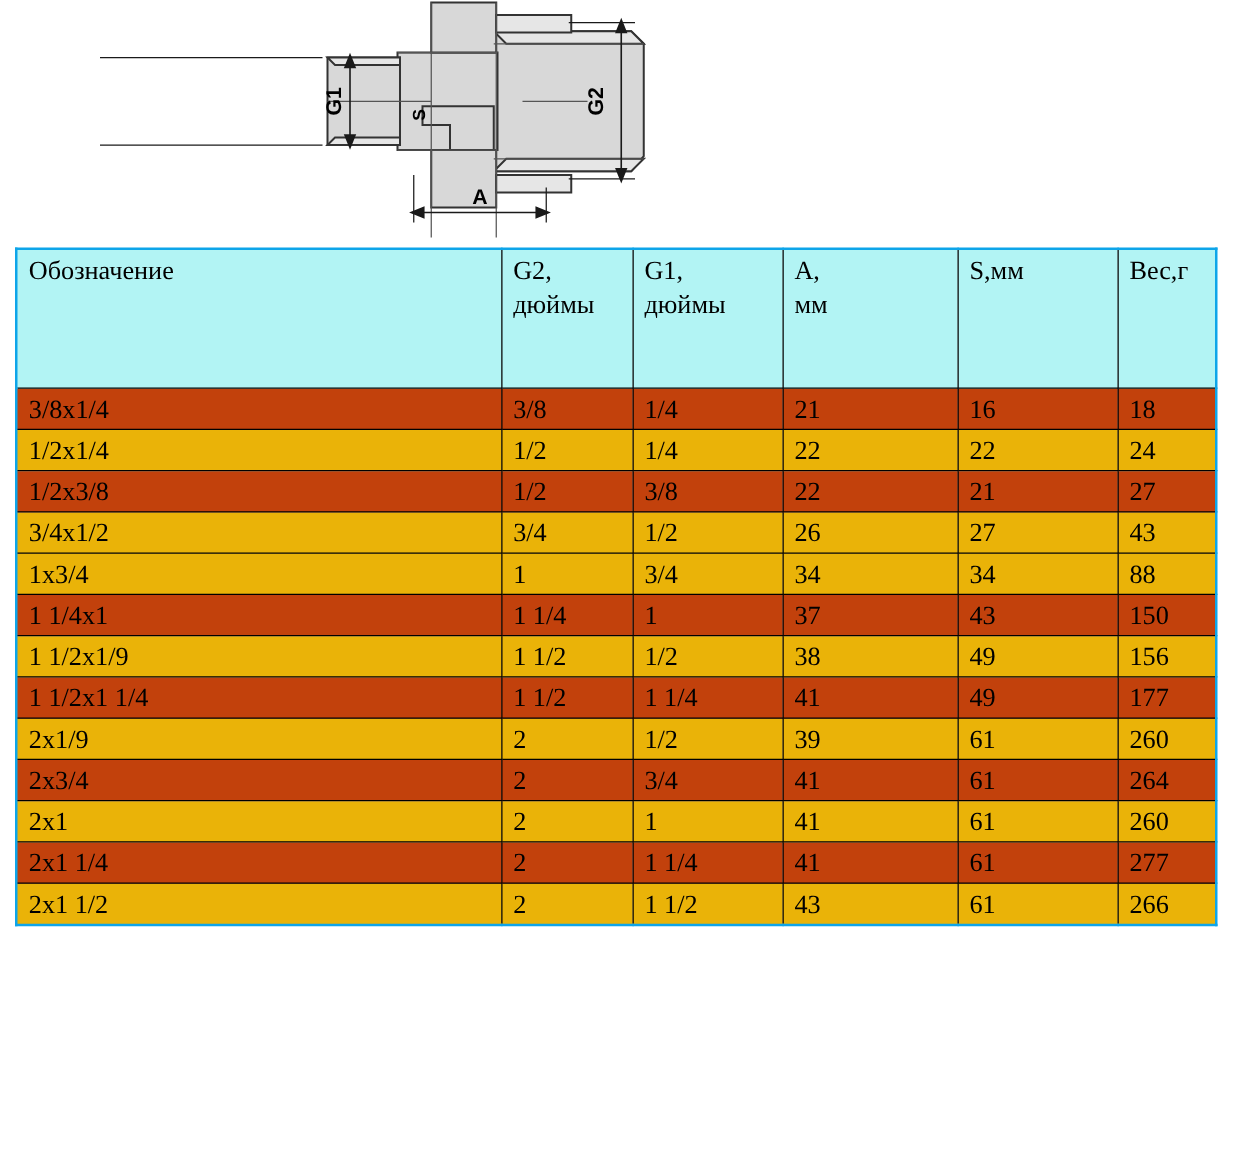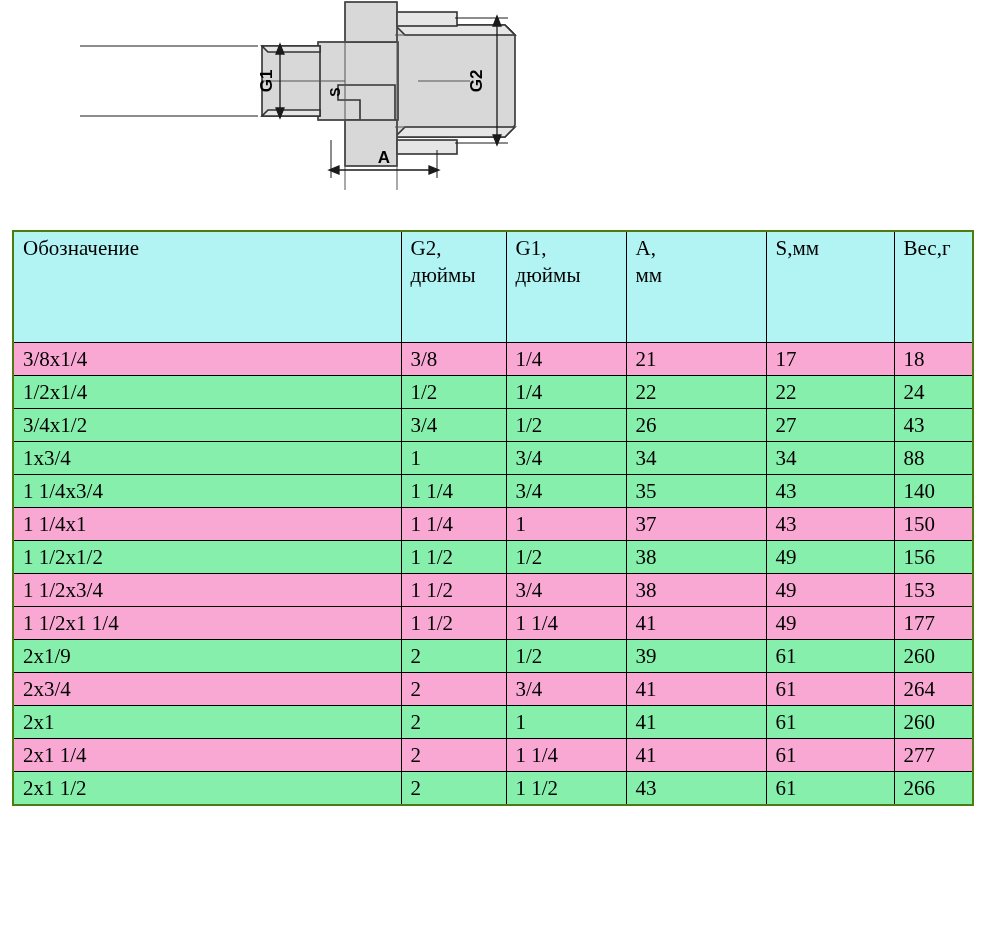--- a/index.html
+++ b/index.html
@@ -33,22 +33,21 @@
   #spec-table-wrap {
     position: absolute;
     left: 12px;
     top: 198px;
     width: 960px;
   }
   table.spec {
     border-collapse: collapse;
     table-layout: fixed;
     width: 960px;
-    border: 2px solid #4d7c0f;
-    margin-top: 32px;
+    border: 2px solid #0ea5e9;
   }
   table.spec col.c-name   { width: 388px; }
   table.spec col.c-g2     { width: 105px; }
   table.spec col.c-g1     { width: 120px; }
   table.spec col.c-a      { width: 140px; }
   table.spec col.c-s      { width: 128px; }
   table.spec col.c-w      { width: 79px; }
 
   table.spec th, table.spec td {
     border: 1px solid #000000;
@@ -64,22 +63,22 @@
     background: #b2f4f4;
     height: 104px;
     vertical-align: top;
   }
   table.spec tbody td {
     height: 32px;
     vertical-align: middle;
     padding-top: 0;
     padding-bottom: 0;
   }
-  table.spec tbody tr.odd  td { background: #f9a8d4; }
-  table.spec tbody tr.even td { background: #86efac; }
+  table.spec tbody tr.odd  td { background: #c2410c; }
+  table.spec tbody tr.even td { background: #eab308; }
   table.spec tbody tr.thick-below td {
     border-bottom: 4px solid #000000;
   }
 </style>
 </head>
 <body>
 
 <div id="drawing-area">
   <svg id="drawing-svg" width="1000" height="192" viewBox="0 0 1000 192">
 
@@ -172,80 +171,72 @@
         <th>S,мм</th>
         <th>Вес,г</th>
       </tr>
     </thead>
     <tbody id="spec-body">
         <tr class="odd">
           <td>3/8x1/4</td>
           <td>3/8</td>
           <td>1/4</td>
           <td>21</td>
-          <td>17</td>
+          <td>16</td>
           <td>18</td>
         </tr>
         <tr class="even">
           <td>1/2x1/4</td>
           <td>1/2</td>
           <td>1/4</td>
           <td>22</td>
           <td>22</td>
           <td>24</td>
+        </tr>
+        <tr class="odd">
+          <td>1/2x3/8</td>
+          <td>1/2</td>
+          <td>3/8</td>
+          <td>22</td>
+          <td>21</td>
+          <td>27</td>
         </tr>
         <tr class="even">
           <td>3/4x1/2</td>
           <td>3/4</td>
           <td>1/2</td>
           <td>26</td>
           <td>27</td>
           <td>43</td>
         </tr>
         <tr class="even">
           <td>1x3/4</td>
           <td>1</td>
           <td>3/4</td>
           <td>34</td>
           <td>34</td>
           <td>88</td>
         </tr>
-        <tr class="even">
-          <td>1 1/4x3/4</td>
-          <td>1 1/4</td>
-          <td>3/4</td>
-          <td>35</td>
-          <td>43</td>
-          <td>140</td>
-        </tr>
         <tr class="odd">
           <td>1 1/4x1</td>
           <td>1 1/4</td>
           <td>1</td>
           <td>37</td>
           <td>43</td>
           <td>150</td>
         </tr>
         <tr class="even">
-          <td>1 1/2x1/2</td>
+          <td>1 1/2x1/9</td>
           <td>1 1/2</td>
           <td>1/2</td>
           <td>38</td>
           <td>49</td>
           <td>156</td>
         </tr>
         <tr class="odd">
-          <td>1 1/2x3/4</td>
-          <td>1 1/2</td>
-          <td>3/4</td>
-          <td>38</td>
-          <td>49</td>
-          <td>153</td>
-        </tr>
-        <tr class="odd">
           <td>1 1/2x1 1/4</td>
           <td>1 1/2</td>
           <td>1 1/4</td>
           <td>41</td>
           <td>49</td>
           <td>177</td>
         </tr>
         <tr class="even">
           <td>2x1/9</td>
           <td>2</td>

